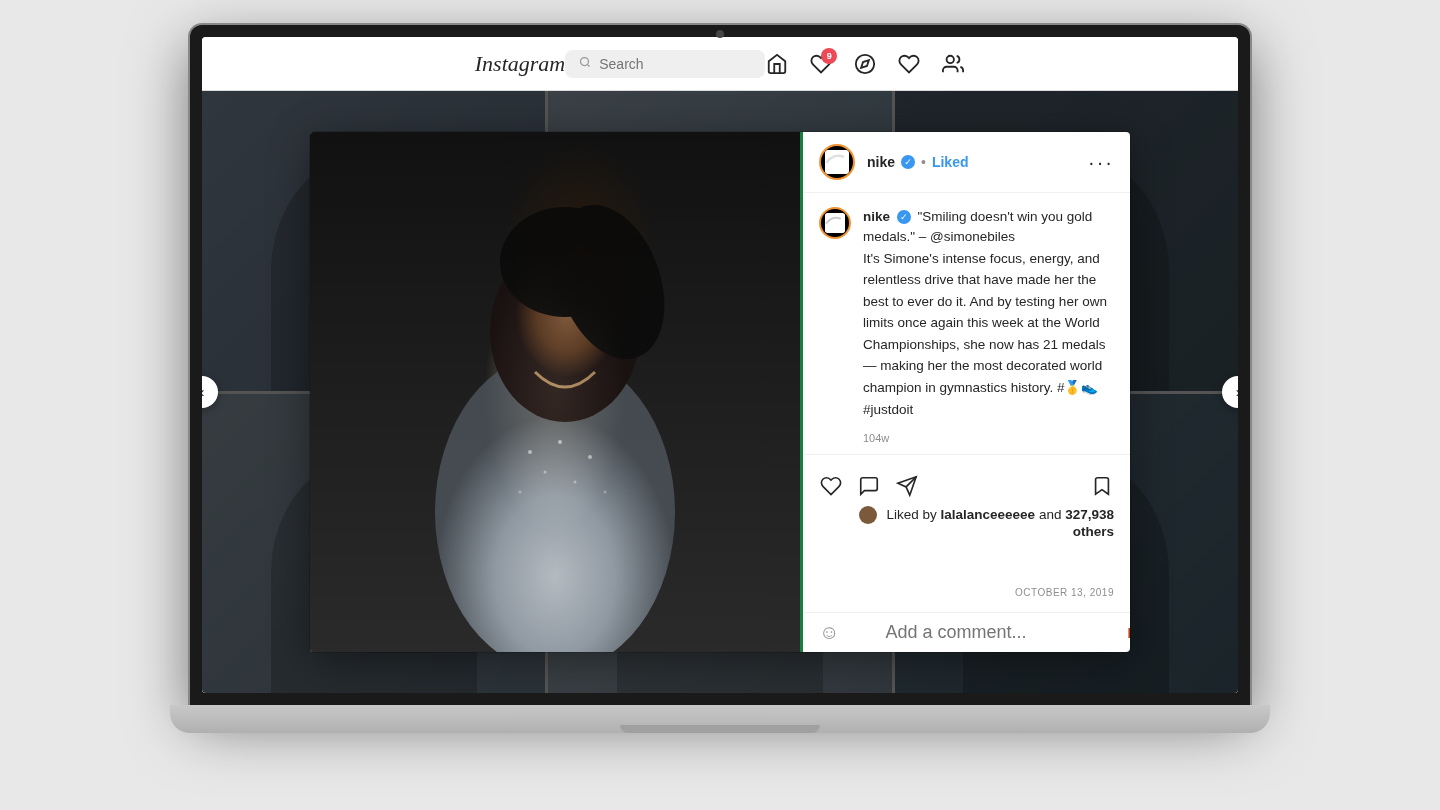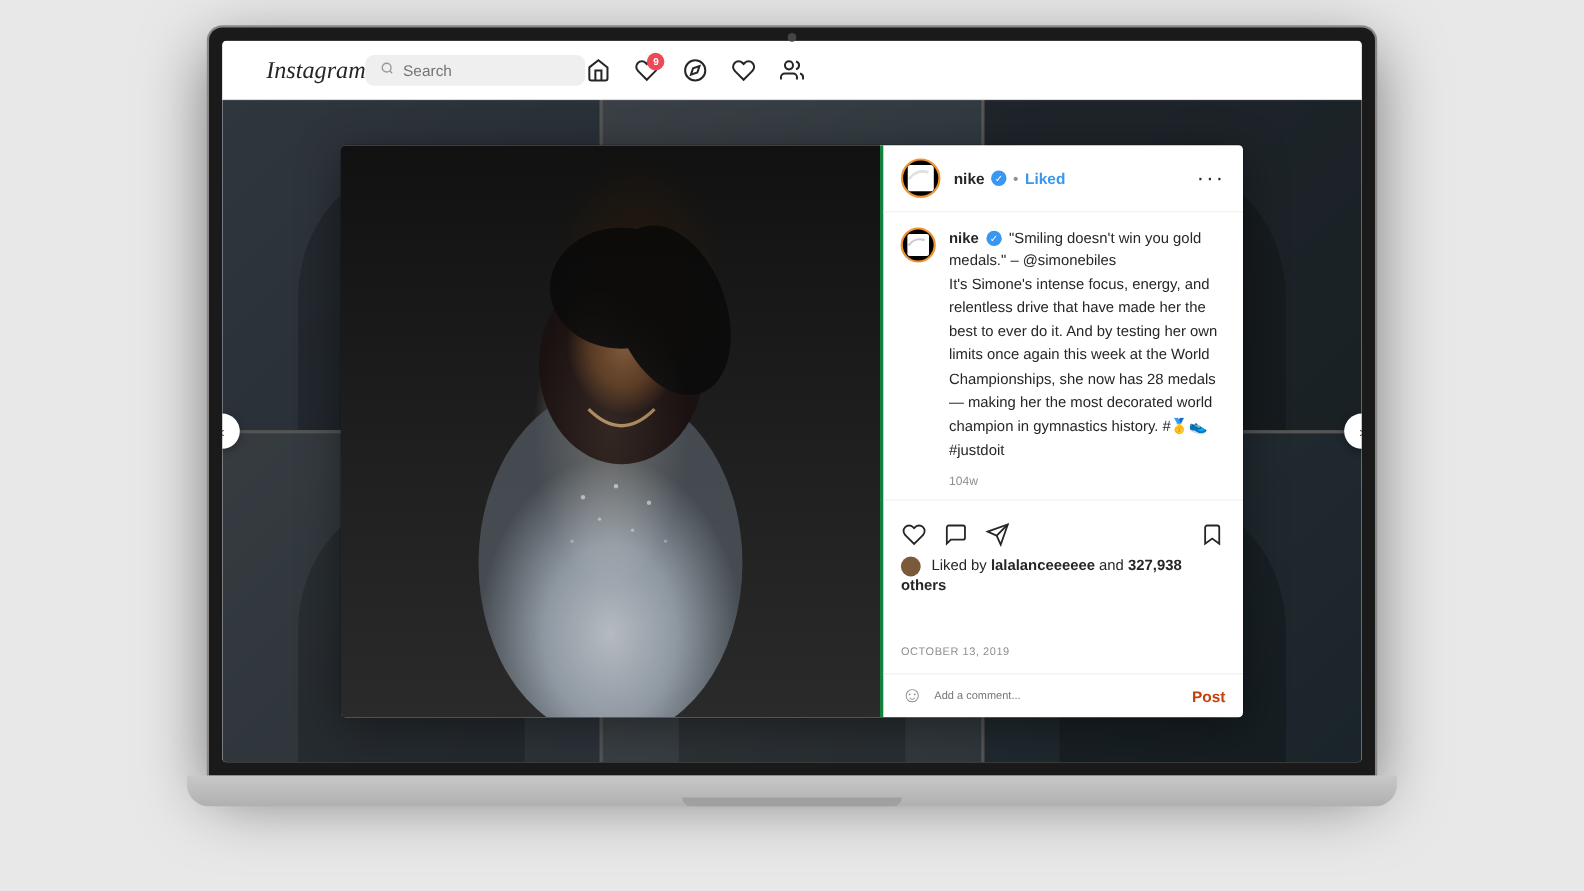--- a/index.html
+++ b/index.html
@@ -86,21 +86,21 @@
       flex-direction: column;
     }
 
     
     .navbar {
       height: 54px;
       background: white;
       border-bottom: 1px solid #dbdbdb;
       display: flex;
       align-items: center;
-      justify-content: flex-start;
+      justify-content: center;
       padding: 0 40px;
       flex-shrink: 0;
     }
 
     .navbar-logo {
       font-family: Georgia, serif;
       font-size: 22px;
       color: #262626;
       font-style: italic;
     }
@@ -428,20 +428,21 @@
       justify-content: center;
       cursor: pointer;
       color: #8e8e8e;
       font-size: 16px;
     }
 
     
     .post-actions {
       border-top: 1px solid #efefef;
       padding: 19px 16px 6px;
+      text-align: right;
     }
 
     .action-icons {
       display: flex;
       align-items: center;
       gap: 14px;
       margin-bottom: 8px;
     }
 
     .action-icon {
@@ -500,23 +501,24 @@
     .emoji-btn {
       font-size: 20px;
       cursor: pointer;
       color: #8e8e8e;
     }
 
     .comment-input {
       flex: 1;
       border: none;
       outline: none;
-      font-size: 10px;
+      font-size: 18px;
       color: #a21caf;
       background: none;
+      margin-left: 36px;
     }
 
     .post-btn {
       color: #c2410c;
       font-weight: 600;
       font-size: 14px;
       cursor: pointer;
       background: none;
       border: none;
     }
@@ -659,21 +661,21 @@
                       <svg width="20" height="20" viewBox="0 0 24 24" fill="white">
                         <path d="M21.3 0H2.7C1.2 0 0 1.2 0 2.7v18.6C0 22.8 1.2 24 2.7 24h18.6c1.5 0 2.7-1.2 2.7-2.7V2.7C24 1.2 22.8 0 21.3 0z"></path>
                         <path d="M2 11.9C5.8 6.8 12 4.5 18 6.5" stroke="#ccc" stroke-width="2.5" fill="none" stroke-linecap="round"></path>
                       </svg>
                     </div>
                     <div class="caption-text">
                       <span class="username">nike</span>
                       <span class="verified-badge">✓</span>
                       <span>"Smiling doesn't win you gold medals." – @simonebiles</span>
                       <p class="post-body-text">
-                        <span>It's Simone's intense focus, energy, and relentless drive that have made her the best to ever do it. And by testing her own limits once again this week at the World Championships, she now has 28 medals — making her the most decorated world champion in gymnastics history. #🥇👟#justdoit</span>
+                        <span>It's Simone's intense focus, energy, and relentless drive that have made her the best to ever do it. And by testing her own limits once again this week at the World Championships, she now has 21 medals — making her the most decorated world champion in gymnastics history. #🥇👟#justdoit</span>
                       </p>
                       <div class="post-timestamp-light">104w</div>
                     </div>
                   </div>
 
                   <div class="expand-comments">
                     <div class="expand-btn">+</div>
                   </div>
 
                 </div>

